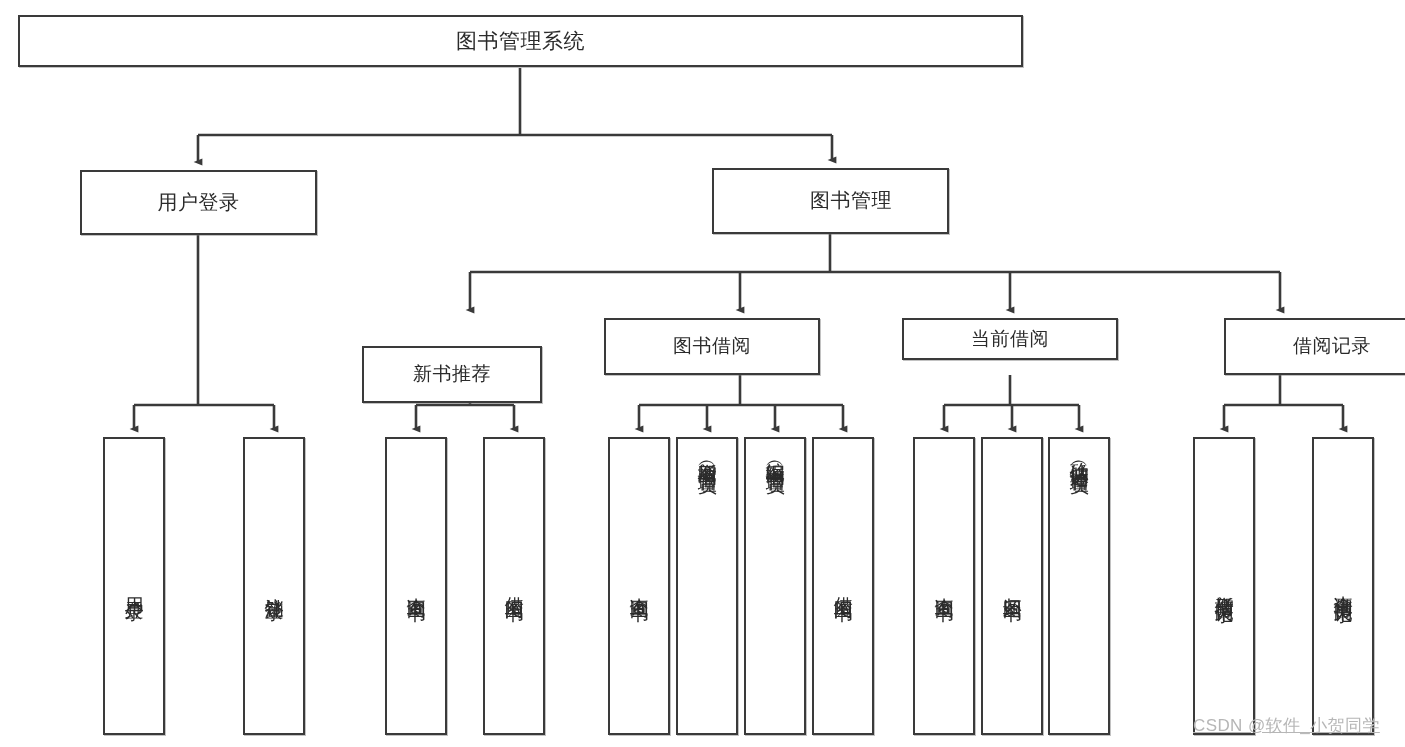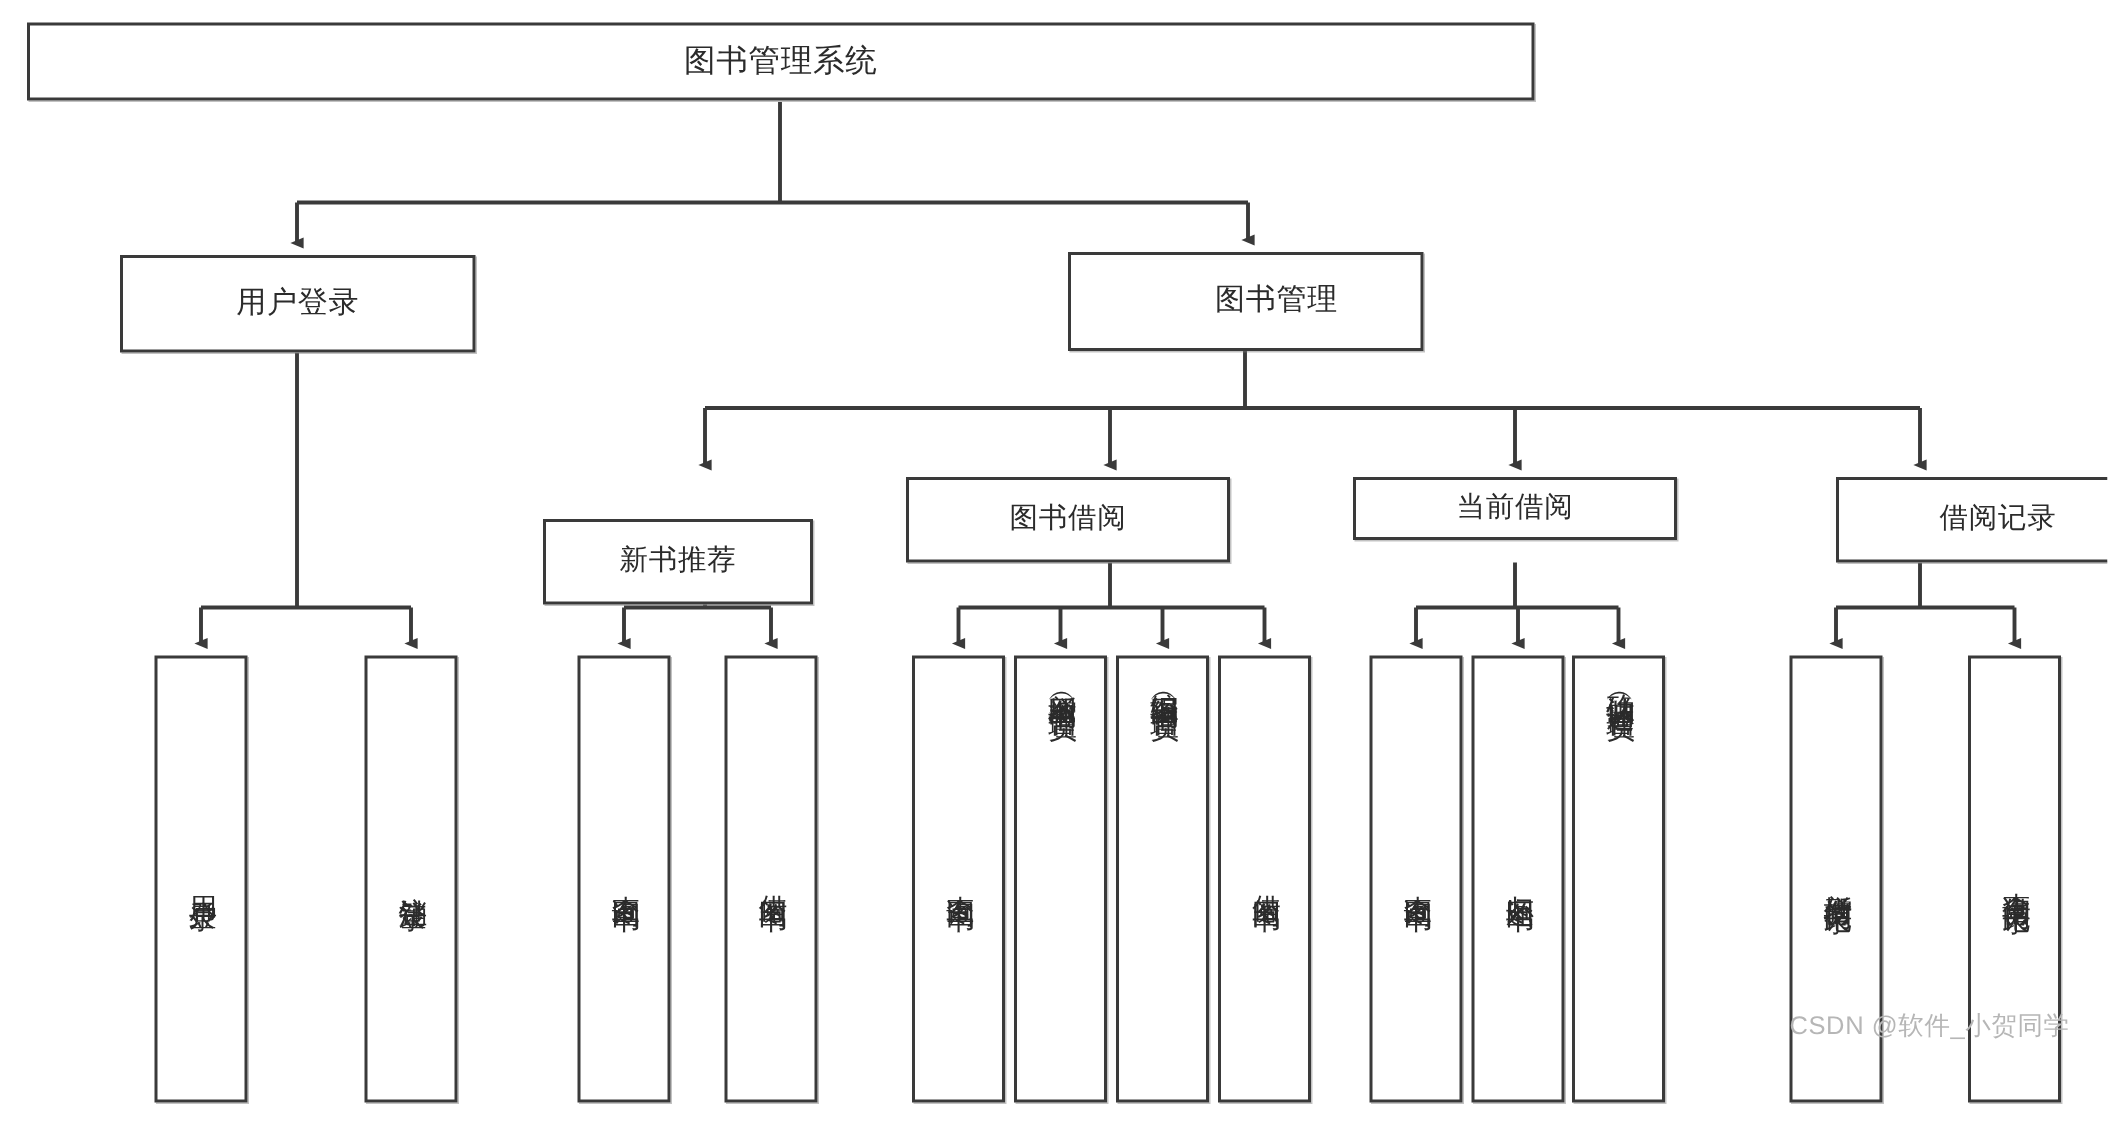--- a/index.html
+++ b/index.html
@@ -199,15 +199,15 @@
   <div class="node node-leaf align-top" id="n-leaf-10" style="left: 1048px; top: 437px; width: 62px; height: 298px;">
     <span class="lbl">确认归还（管理员）</span>
   </div>
   <div class="node node-leaf" id="n-leaf-11" style="left: 1193px; top: 437px; width: 62px; height: 298px;">
     <span class="lbl">新增借阅记录</span>
   </div>
   <div class="node node-leaf" id="n-leaf-12" style="left: 1312px; top: 437px; width: 62px; height: 298px;">
     <span class="lbl">查询借阅记录</span>
   </div>
 
-  <div class="watermark" id="wm" style="left: 1193px; top: 672px;">CSDN @软件_小贺同学</div>
+  <div class="watermark" id="wm" style="left: 1193px; top: 714px; text-decoration: underline;">CSDN @软件_小贺同学</div>
 
 </div>
 
 </body></html>

